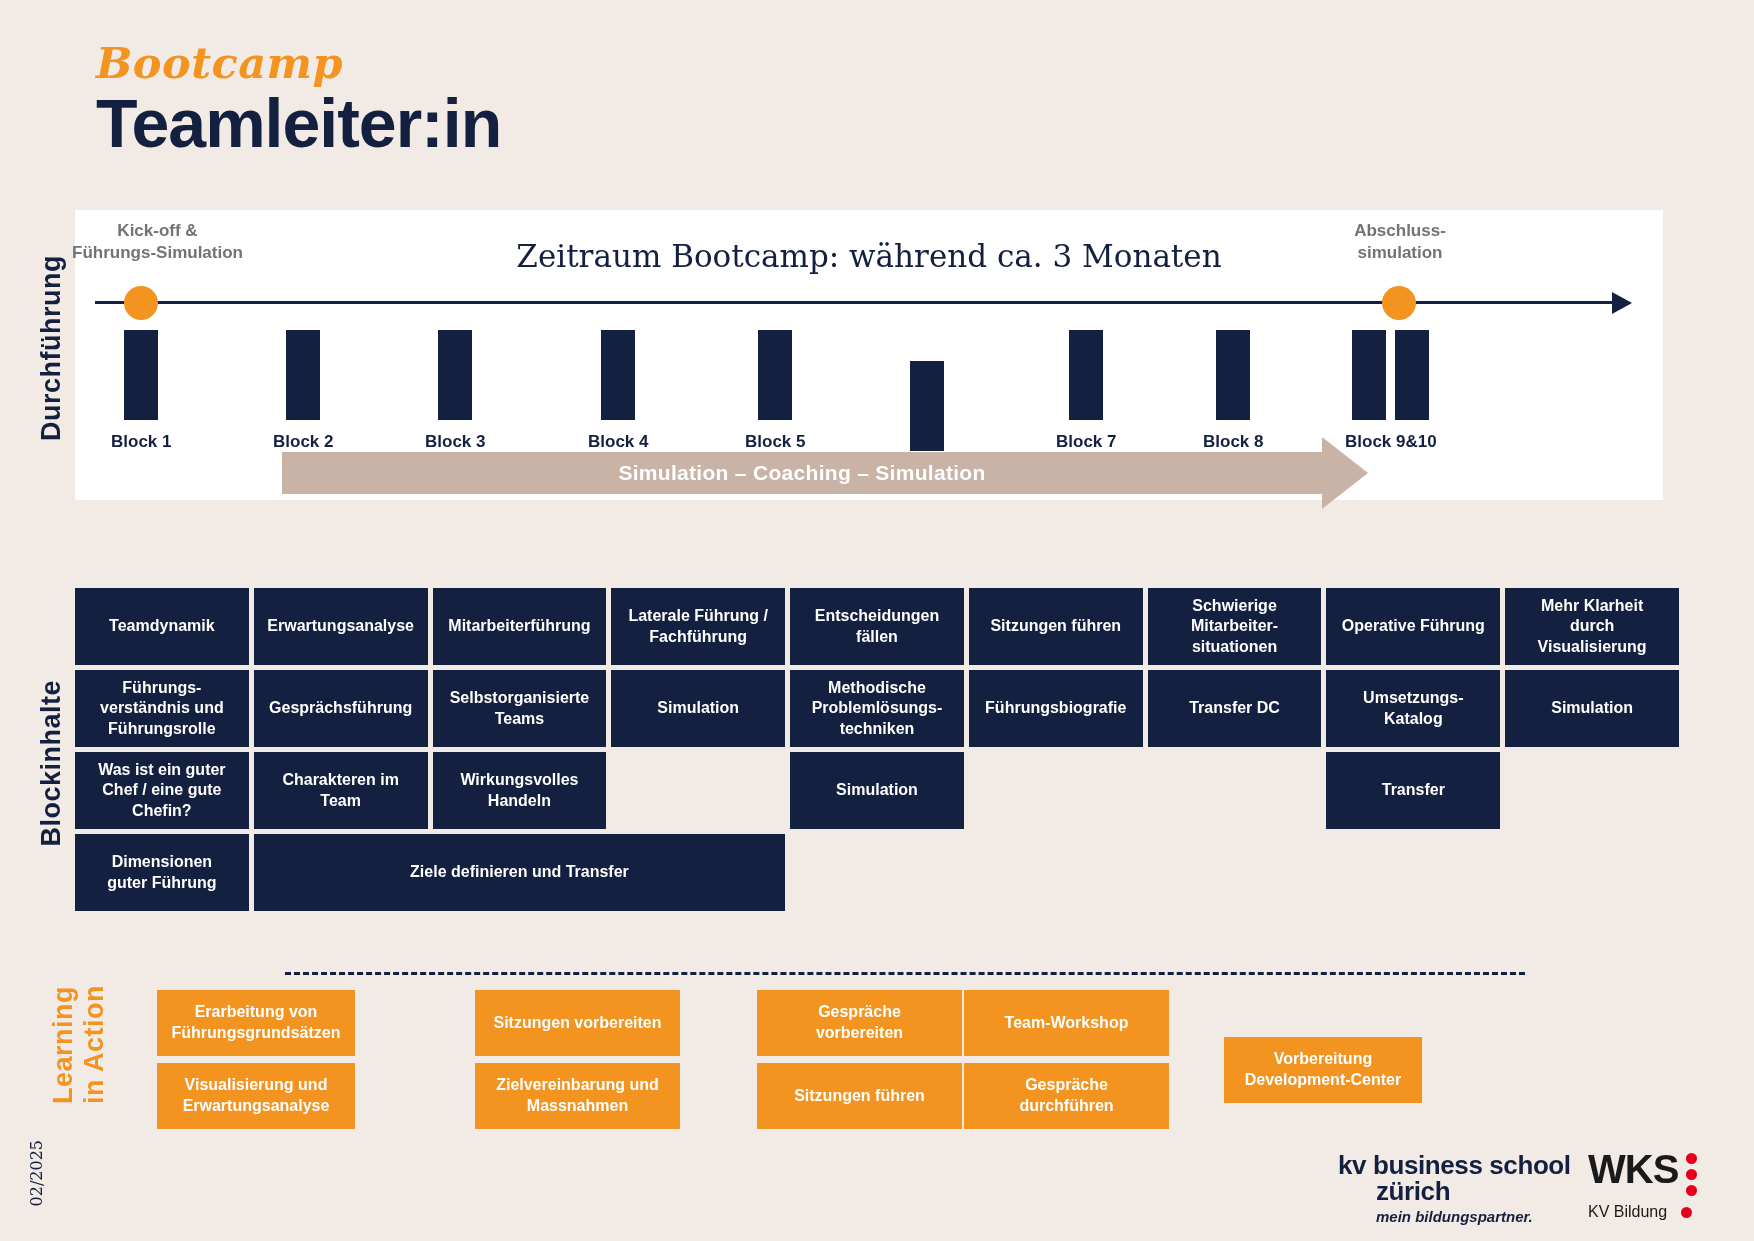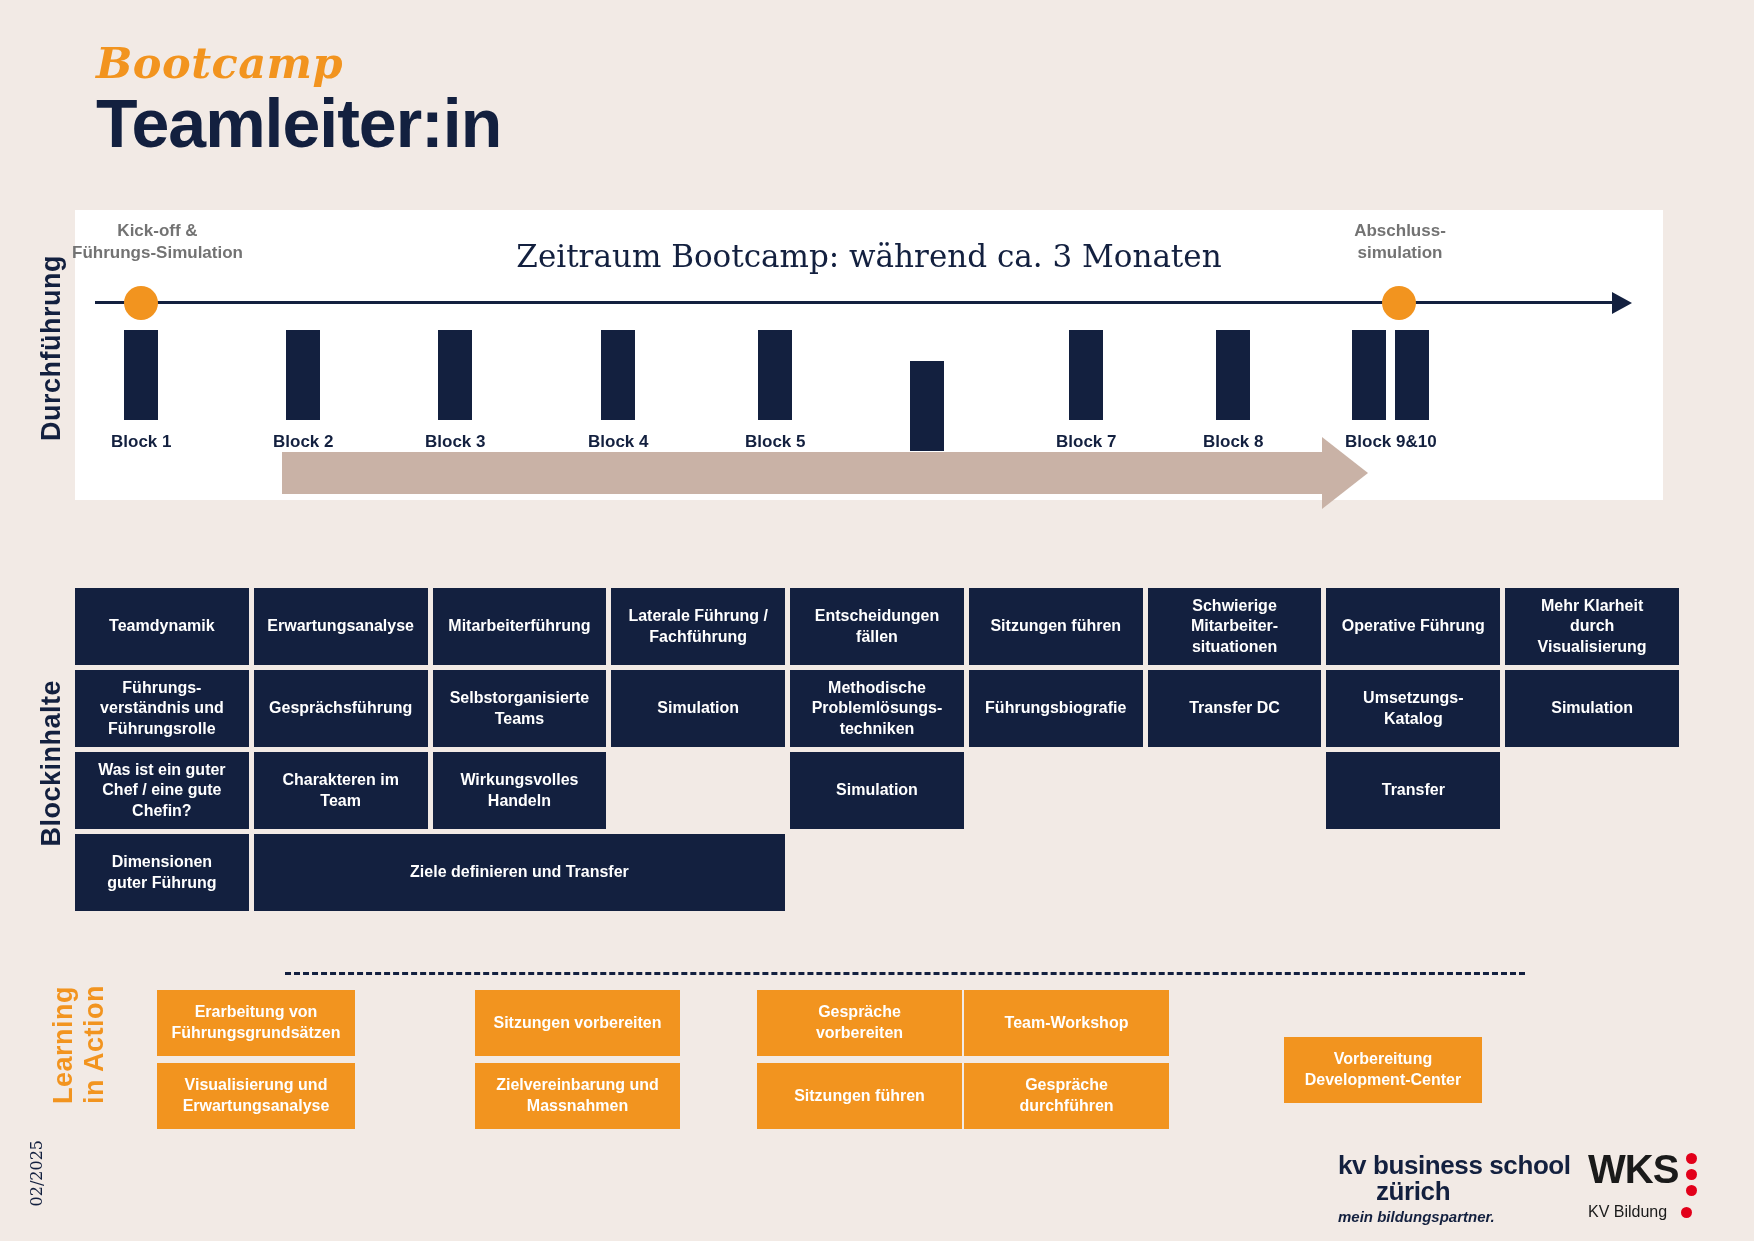--- a/index.html
+++ b/index.html
@@ -122,27 +122,27 @@
   .lia-box{
     background:#f2941f;color:#ffffff;font-weight:700;font-size:16px;
     line-height:1.3;text-align:center;
     display:flex;align-items:center;justify-content:center;
     height:66px;padding:4px 8px;box-sizing:border-box;margin-bottom:7px;
   }
   #lia-1{left:82px;}
   #lia-2{left:400px;}
   #lia-3{left:682px;}
   #lia-4{left:880px;padding-left:9px;}
-  #lia-5{left:1209px;top:47px;}
+  #lia-5{left:1149px;top:47px;}
 
   
   .logo-kv{position:absolute;left:1338px;top:1152px;text-align:left;}
   .logo-kv .l1{font-weight:700;font-size:26px;color:#13203f;line-height:1;letter-spacing:-.4px;}
   .logo-kv .l2{font-weight:700;font-size:26px;color:#13203f;line-height:1.05;letter-spacing:-.4px;margin-left:38px;}
-  .logo-kv .l3{font-style:italic;font-weight:700;font-size:15px;color:#13203f;margin-top:3px;text-align:left;}
+  .logo-kv .l3{font-style:italic;font-weight:700;font-size:15px;color:#13203f;margin-top:3px;text-align:center;}
   .logo-wks{position:absolute;left:1588px;top:1150px;}
   .logo-wks .wks-row{display:flex;align-items:flex-start;}
   .logo-wks .wks-txt{font-weight:700;font-size:40px;color:#1a1a1a;line-height:.95;letter-spacing:-1px;}
   .logo-wks .dots{display:flex;flex-direction:column;margin-left:8px;padding-top:3px;}
   .logo-wks .dots i{width:11px;height:11px;border-radius:50%;background:#e2001a;margin-bottom:5px;display:block;}
   .logo-wks .sub-row{display:flex;align-items:center;margin-top:2px;}
   .logo-wks .wks-sub{font-size:16px;color:#1a1a1a;}
   .logo-wks .sub-dot{width:11px;height:11px;border-radius:50%;background:#e2001a;margin-left:14px;}
 </style>
 </head>
@@ -215,20 +215,21 @@
         </div>
         <div class="bar-group" style="left: 1285px; top: 0px; transform: translateX(-15px);">
           <div class="bar-pair"><div class="bar"></div><div class="bar"></div></div>
           <div class="bar-label" style="width: auto; text-align: center; margin-left: 0px; position: relative; left: 45.8359px; transform: translateX(-50%);">Block 9&amp;10</div>
         </div>
       </div>
   </div>
 
   <div class="sc-arrow"></div>
   <div class="sc-arrow-head"></div>
+  <div class="sc-text">Simulation – Coaching – Simulation</div>
 
   <div class="grid" id="blockinhalte-grid">
       <div class="cell">Teamdynamik</div>
       <div class="cell">Erwartungsanalyse</div>
       <div class="cell">Mitarbeiterführung</div>
       <div class="cell">Laterale Führung /<br>Fachführung</div>
       <div class="cell">Entscheidungen<br>fällen</div>
       <div class="cell">Sitzungen führen</div>
       <div class="cell">Schwierige<br>Mitarbeiter-<br>situationen</div>
       <div class="cell">Operative Führung</div>

